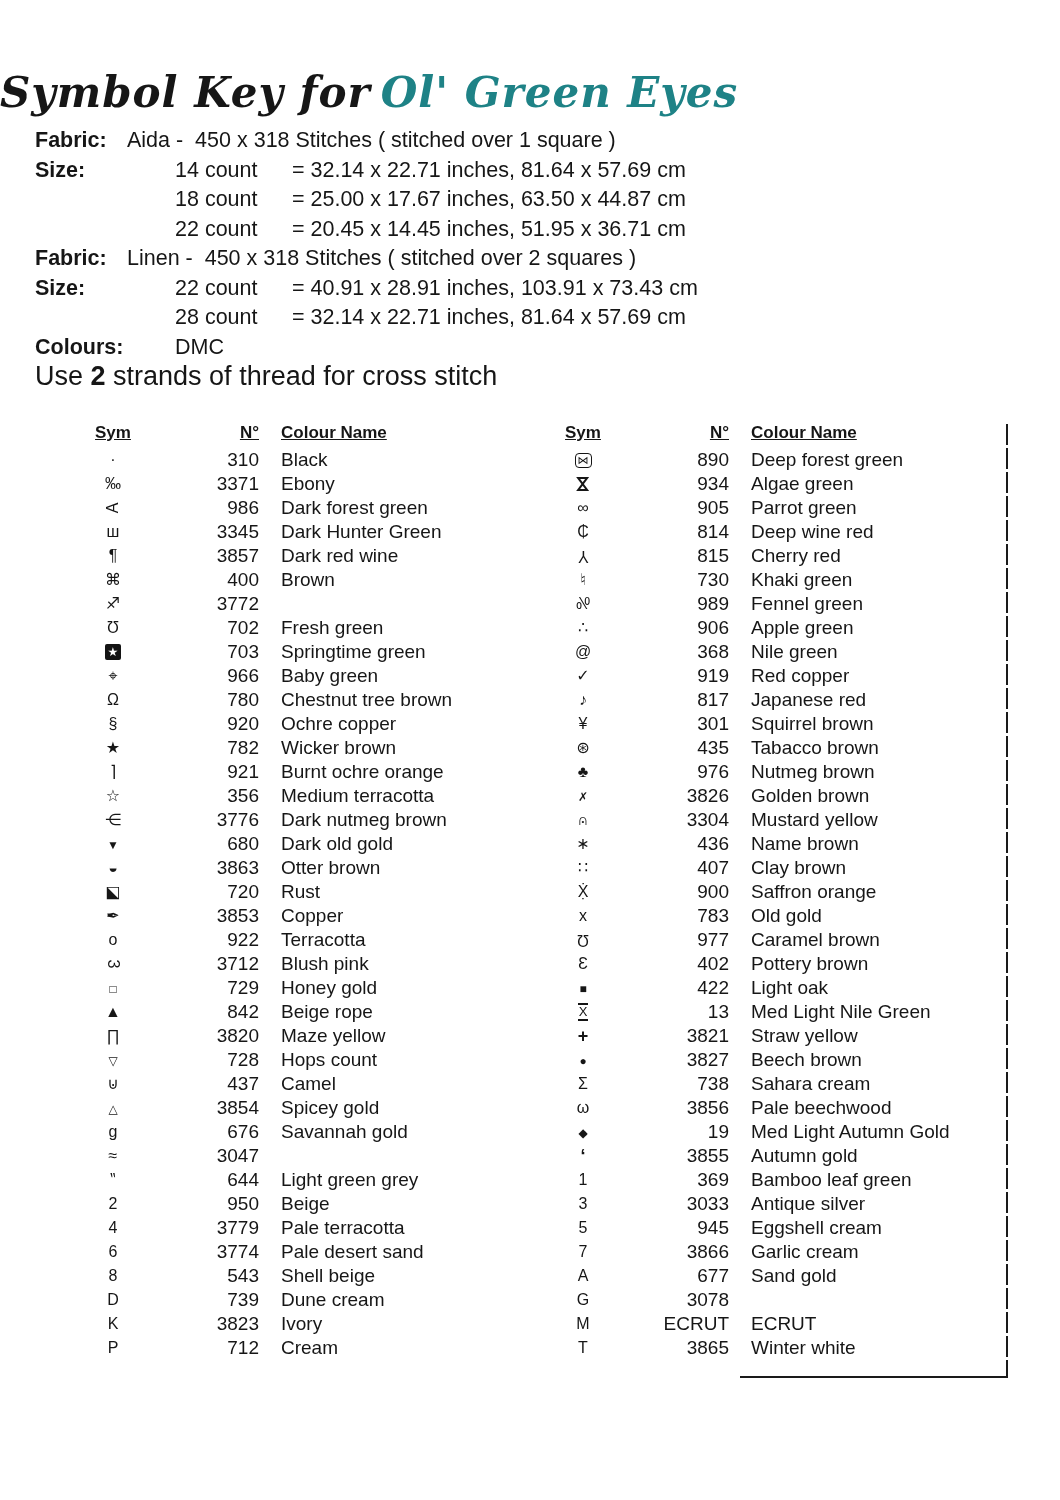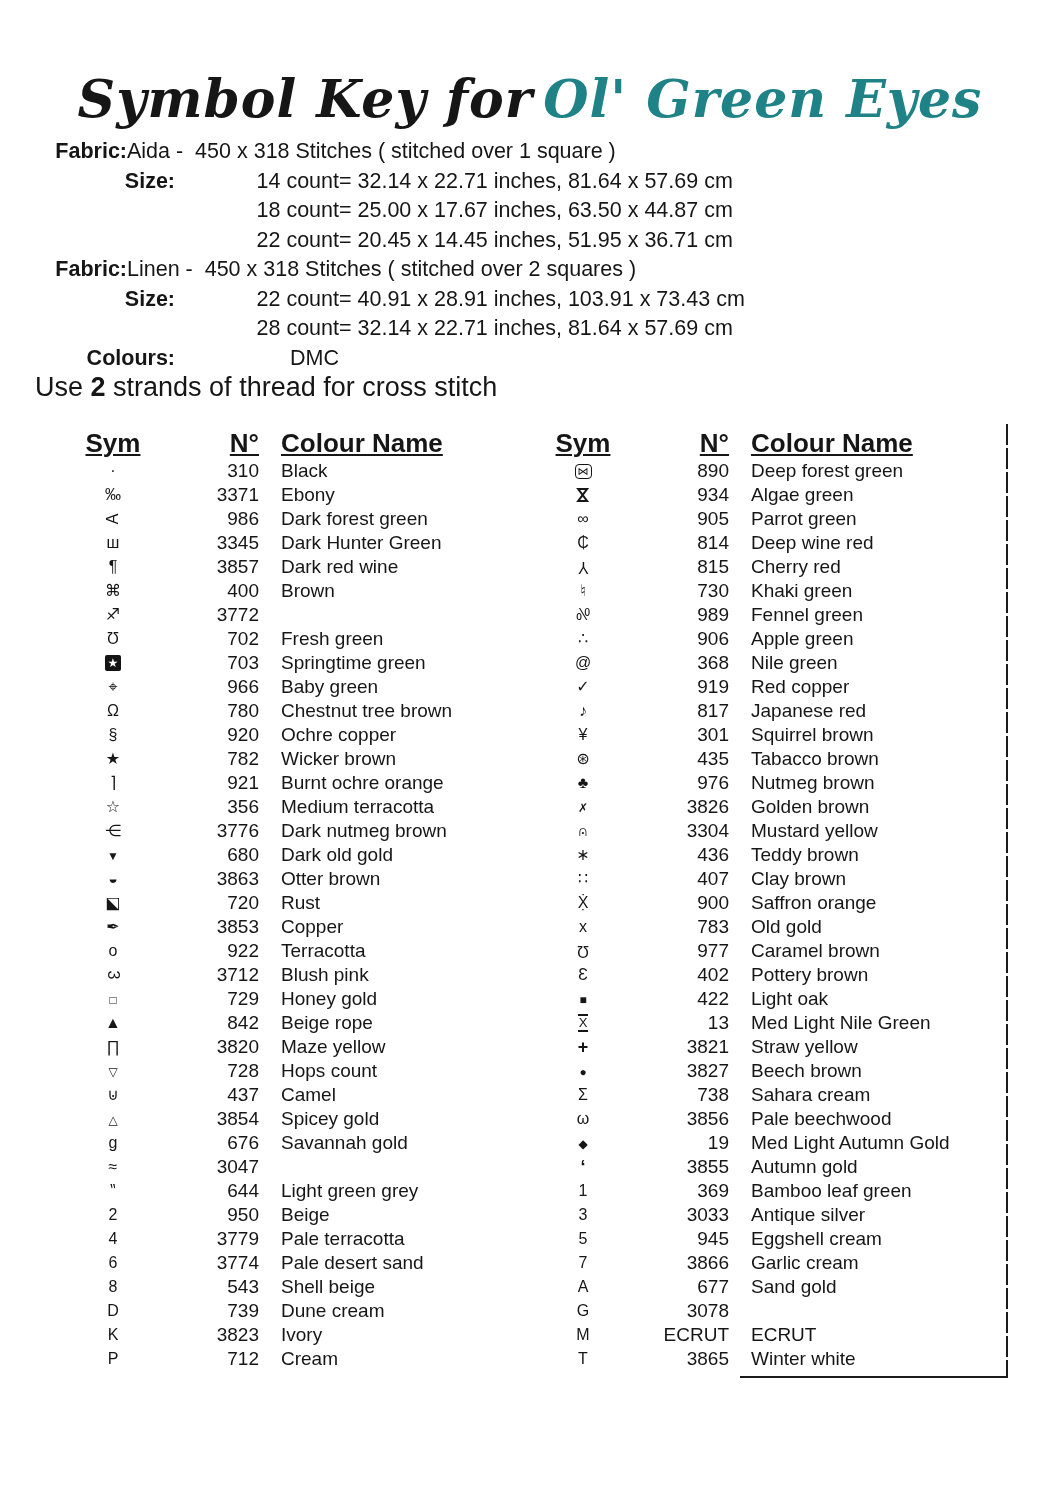--- a/index.html
+++ b/index.html
@@ -1,33 +1,33 @@
 <!DOCTYPE html>
 <html><head>
 <meta charset="utf-8">
 <style>
   html,body{margin:0;padding:0;background:#fff;}
   .page{position:relative;width:1060px;height:1500px;background:#ffffff;overflow:hidden;
         font-family:"Liberation Sans","DejaVu Sans",sans-serif;color:#161616;}
   
-  .title{padding-top:70px;text-align:center;font-family:"DejaVu Serif","Liberation Serif",serif;
-         font-style:italic;font-weight:bold;font-size:52px;letter-spacing:1px;line-height:1.1;}
+  .title{padding-top:70px;text-align:left;font-family:"DejaVu Serif","Liberation Serif",serif;
+         font-style:italic;font-weight:bold;font-size:42px;letter-spacing:1px;line-height:1.1;}
   .title .accent{margin-left:10px;}
   
-  .info{margin:10px 0 0 35px;font-size:21.5px;line-height:29.5px;text-align:right;}
+  .info{margin:10px 0 0 35px;font-size:21.5px;line-height:29.5px;}
   .info-row{display:flex;white-space:pre;}
   .info-label{font-weight:bold;width:92px;flex:0 0 auto;}
   .info-row.wide .info-label{width:140px;}
-  .info-count{width:117px;flex:0 0 auto;margin-left:47px;}
+  .info-count{width:117px;flex:0 0 auto;}
   .strands{margin:0 0 0 35px;font-size:27px;line-height:29.5px;}
   .strands b{font-weight:bold;}
   
   .tables{display:flex;margin:26px 0 0 85px;}
   .ktable{width:470px;flex:0 0 auto;}
-  .thead{display:flex;height:30px;align-items:center;font-weight:bold;font-size:26px;}
+  .thead{display:flex;height:30px;align-items:center;font-weight:bold;font-size:17px;}
   .thead span{text-decoration:underline;}
   .trow{display:flex;height:24px;align-items:center;font-size:19px;}
   .c-sym{width:56px;flex:0 0 auto;text-align:center;}
   .c-num{width:118px;flex:0 0 auto;text-align:right;}
   .c-name{padding-left:22px;flex:1;white-space:nowrap;}
   .trow .c-sym{font-size:16px;line-height:1;}
   
   .s-small{font-size:12px;}
   .s-bold{font-weight:bold;font-size:18px;}
   .s-rot{display:inline-block;}
@@ -350,21 +350,21 @@
             <span class="c-name">Golden brown</span>
           </div>
           <div class="trow">
             <span class="c-sym"><span class="s-dotin">∩</span></span>
             <span class="c-num">3304</span>
             <span class="c-name">Mustard yellow</span>
           </div>
           <div class="trow">
             <span class="c-sym"><span>∗</span></span>
             <span class="c-num">436</span>
-            <span class="c-name">Teddy brown</span>
+            <span class="c-name">Name brown</span>
           </div>
           <div class="trow">
             <span class="c-sym"><span>∷</span></span>
             <span class="c-num">407</span>
             <span class="c-name">Clay brown</span>
           </div>
           <div class="trow">
             <span class="c-sym"><span>Ẋ̣</span></span>
             <span class="c-num">900</span>
             <span class="c-name">Saffron orange</span>

